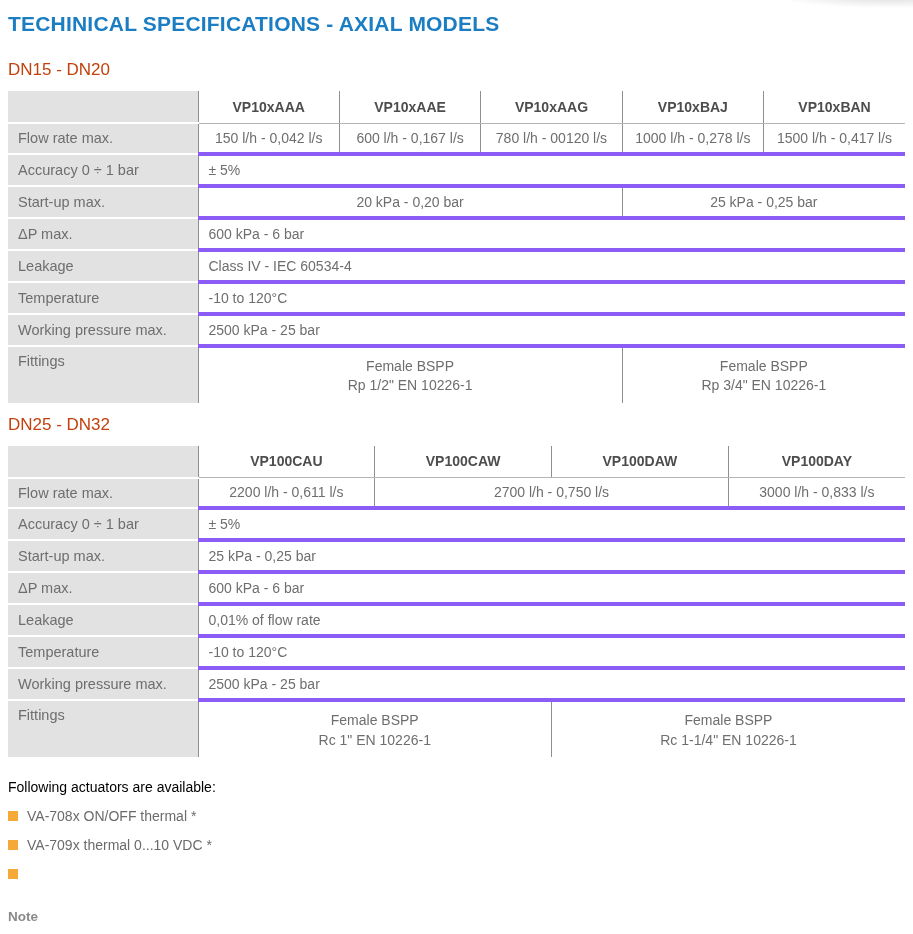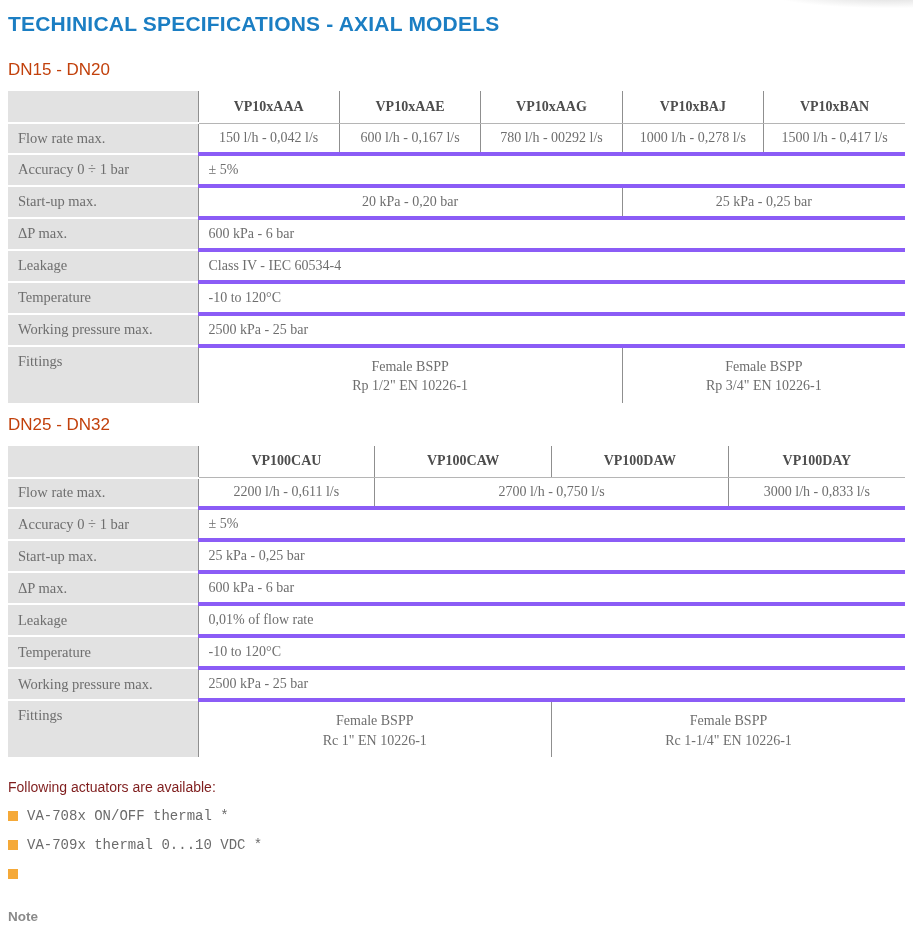--- a/index.html
+++ b/index.html
@@ -29,21 +29,21 @@
   }
   .dn-label.second { margin-top: 12px; }
 
   table.spec {
     border-collapse: collapse; table-layout: fixed;
     width: 897px; margin-top: 11px;
   }
   table.spec th, table.spec td {
     height: 28px; padding: 0;
     font-size: 14px; font-weight: normal; color: #6e6e6e;
-    overflow: hidden; white-space: nowrap; font-family: Liberation Serif, serif;
+    overflow: hidden; white-space: nowrap;
   }
   table.spec thead th { height: 31px; }
   table.spec th.rowhead {
     background: var(--rowhead-bg, #e2e2e2);
     text-align: left; padding-left: 10px;
     font-size: 14.5px;
     border-bottom: 2px solid #ffffff;
     border-right: 1px solid #8f8f8f;
     margin-left: 7px;
   }
@@ -61,22 +61,22 @@
     line-height: 1.4; white-space: normal;
     border-bottom: none;
   }
   table.spec tr.tall th.rowhead { vertical-align: top; padding-top: 6px; border-bottom: none; }
 
   h2.assembly-title {
     margin: 37px 0 0 0;
     font-size: 20px; font-weight: bold; letter-spacing: 0.2px;
     color: var(--accent, #1b7ec3);
   }
-  .assembly-intro { margin-top: 22px; font-size: 14px; color: #7f1d1d; }
-  .actuator-list { margin: 12px 0 0 0; padding: 0; list-style: none; font-family: Liberation Mono, monospace; }
+  .assembly-intro { margin-top: 22px; font-size: 14px; color: #000000; }
+  .actuator-list { margin: 12px 0 0 0; padding: 0; list-style: none; }
   .actuator-list li {
     margin-top: 12px; font-size: 14px; color: #6b6b6b;
     display: flex; align-items: center; height: 17px;
   }
   .bullet-square {
     display: inline-block; width: 10px; height: 10px;
     background: var(--bullet, #f5a938);
     margin-right: 9px; flex: 0 0 auto;
   }
   .note-label { margin-top: 27px; font-size: 13.5px; font-weight: bold; color: #8a8a8a; }
@@ -109,21 +109,21 @@
           <th class="model">VP10xAAG</th>
           <th class="model">VP10xBAJ</th>
           <th class="model">VP10xBAN</th>
         </tr>
       </thead>
     <tbody>
         <tr>
           <th class="rowhead">Flow rate max.</th>
           <td colspan="1" class="center">150 l/h - 0,042 l/s</td>
           <td colspan="1" class="center">600 l/h - 0,167 l/s</td>
-          <td colspan="1" class="center">780 l/h - 00292 l/s</td>
+          <td colspan="1" class="center">780 l/h - 00120 l/s</td>
           <td colspan="1" class="center">1000 l/h - 0,278 l/s</td>
           <td colspan="1" class="center">1500 l/h - 0,417 l/s</td>
         </tr>
         <tr>
           <th class="rowhead">Accuracy 0 ÷ 1 bar</th>
           <td colspan="5" class="left">± 5%</td>
         </tr>
         <tr>
           <th class="rowhead">Start-up max.</th>
           <td colspan="3" class="center">20 kPa - 0,20 bar</td>

